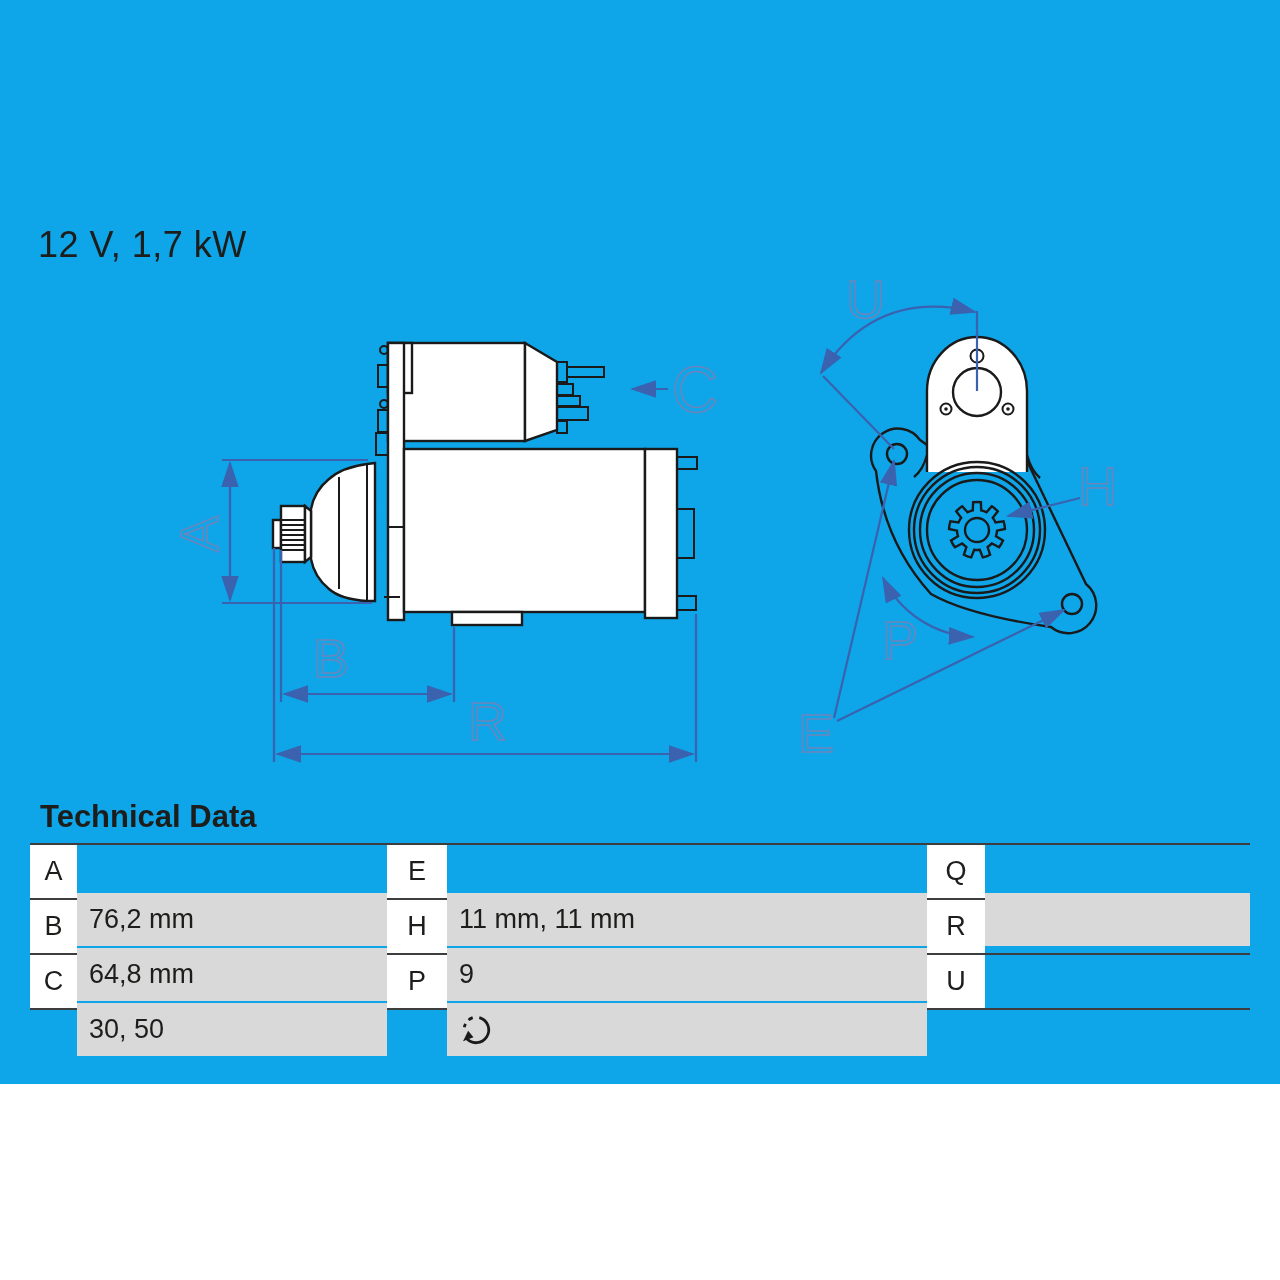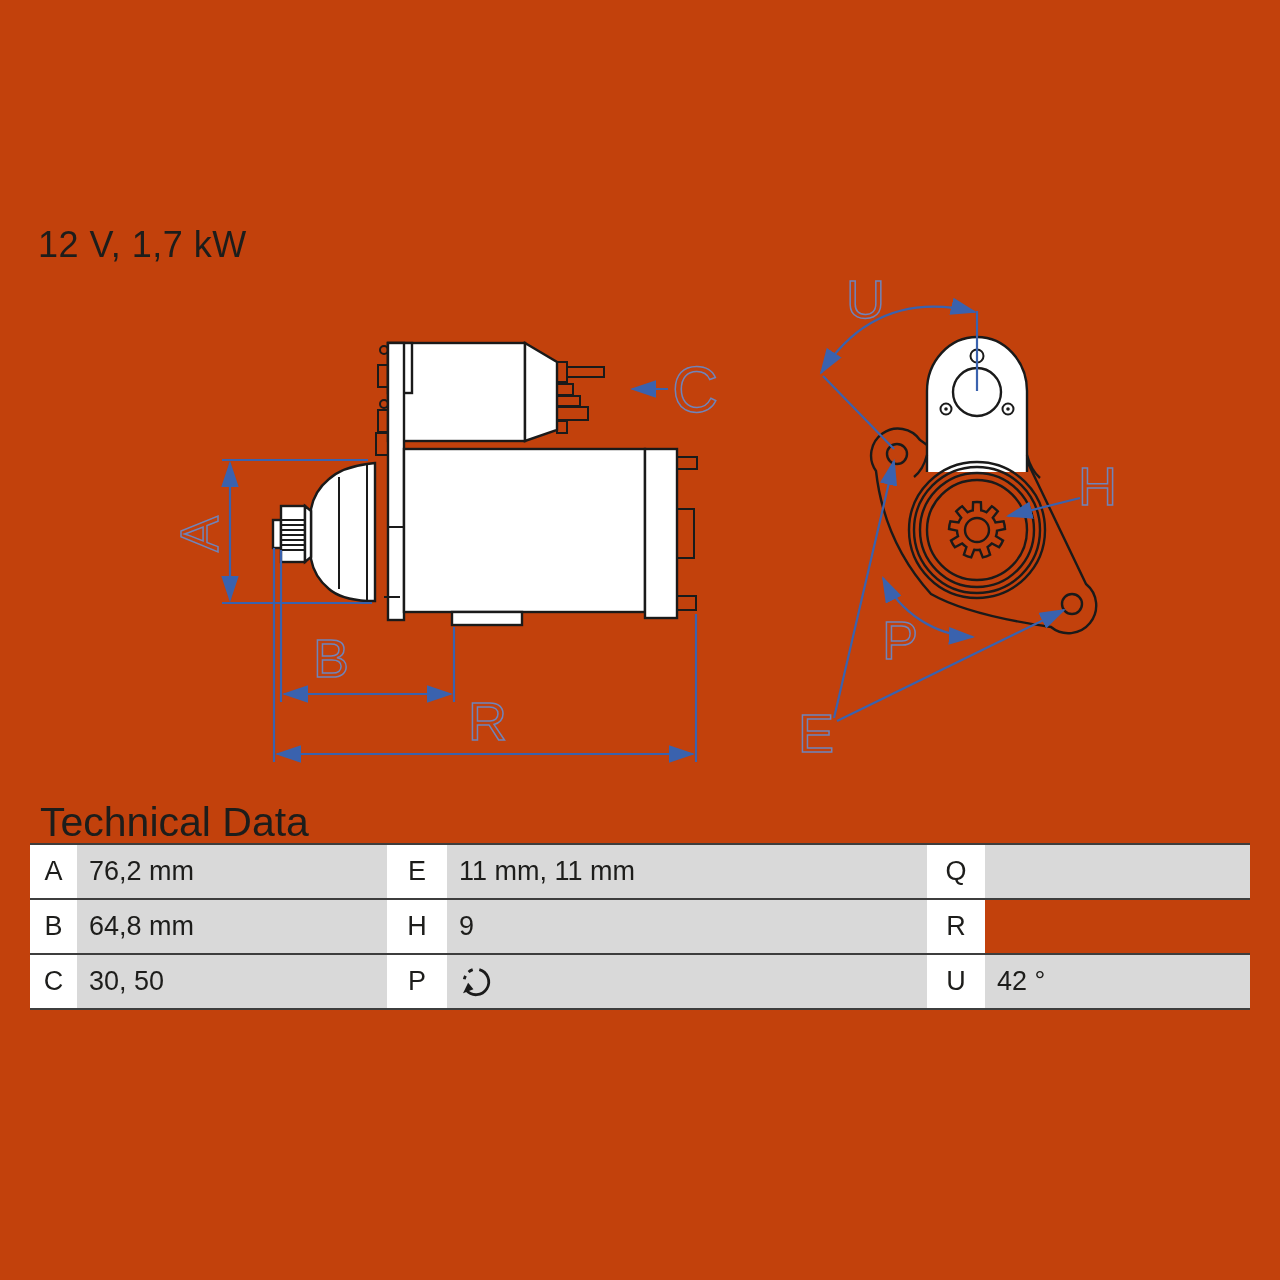--- a/index.html
+++ b/index.html
@@ -1,25 +1,25 @@
 <!DOCTYPE html>
 <html><head>
 <meta charset="utf-8">
 <style>
   html,body{margin:0;padding:0;background:#ffffff;}
-  #app{position:relative;width:1280px;height:1280px;background:#c2410c;overflow:hidden;
+  #app{position:relative;width:1280px;height:1084px;background:#0ea5e9;overflow:hidden;
        font-family:"Liberation Sans",sans-serif;color:#1d1d1b;}
   .rating{position:absolute;left:38px;top:224px;font-size:36px;letter-spacing:0.5px;color:#1d1d1b;}
   svg.drawing{position:absolute;left:0;top:0;}
-  .tech-title{position:absolute;left:40px;top:799px;font-size:41px;font-weight:normal;color:#1d1d1b;}
+  .tech-title{position:absolute;left:40px;top:799px;font-size:31px;font-weight:bold;color:#1d1d1b;}
   .ttable{position:absolute;left:30px;top:843px;width:1220px;border-top:2px solid #3d3d3d;}
   .trow{display:flex;height:53px;border-bottom:2px solid #3d3d3d;font-size:27px;color:#1d1d1b;}
   .cell{display:flex;align-items:center;height:100%;}
   .kcell{justify-content:center;background:#ffffff;}
-  .vcell{background:#d9d9d9;padding-left:12px;box-sizing:border-box;}
+  .vcell{background:#d9d9d9;padding-left:12px;box-sizing:border-box;margin-top:48px;}
   .k1{width:47px;} .v1{width:310px;}
   .k2{width:60px;} .v2{width:480px;text-align:right;}
   .k3{width:58px;} .v3{flex:1;}
   
   .blk{stroke:#1a1a1a;stroke-width:2.4;fill:#ffffff;}
   .blkn{stroke:#1a1a1a;stroke-width:2.4;fill:none;}
   .blkt{stroke:#1a1a1a;stroke-width:2;fill:none;}
   .dim{stroke:#3a62ae;stroke-width:2.2;fill:none;}
   .dimlabel{fill:none;stroke:#6f84bb;stroke-width:1.5;font-size:54px;font-family:"Liberation Sans",sans-serif;}
   .dimlabel-c{fill:none;stroke:#6f84bb;stroke-width:1.5;font-size:64px;font-family:"Liberation Sans",sans-serif;}
@@ -206,17 +206,16 @@
       <div class="cell vcell v1">30, 50</div>
       <div class="cell kcell k2">P</div>
       <div class="cell vcell v2">
         <svg width="34" height="34" viewBox="0 0 32 32">
           <path d="M19.1,4.4 A12,12 0 1 1 6.81,23.71" fill="none" stroke="#1a1a1a" stroke-width="2.6"></path>
           <path d="M12.9,4.4 A12,12 0 0 0 5.0,13.5" fill="none" stroke="#1a1a1a" stroke-width="2.6" stroke-dasharray="4.5,4.5"></path>
           <polygon points="3.8,26.5 13.6,22.8 8.6,16.8" fill="#1a1a1a"></polygon>
         </svg>
       </div>
       <div class="cell kcell k3">U</div>
-      <div class="cell vcell v3">42 °</div>
     </div>
   </div>
 
 </div>
 
 </body></html>

